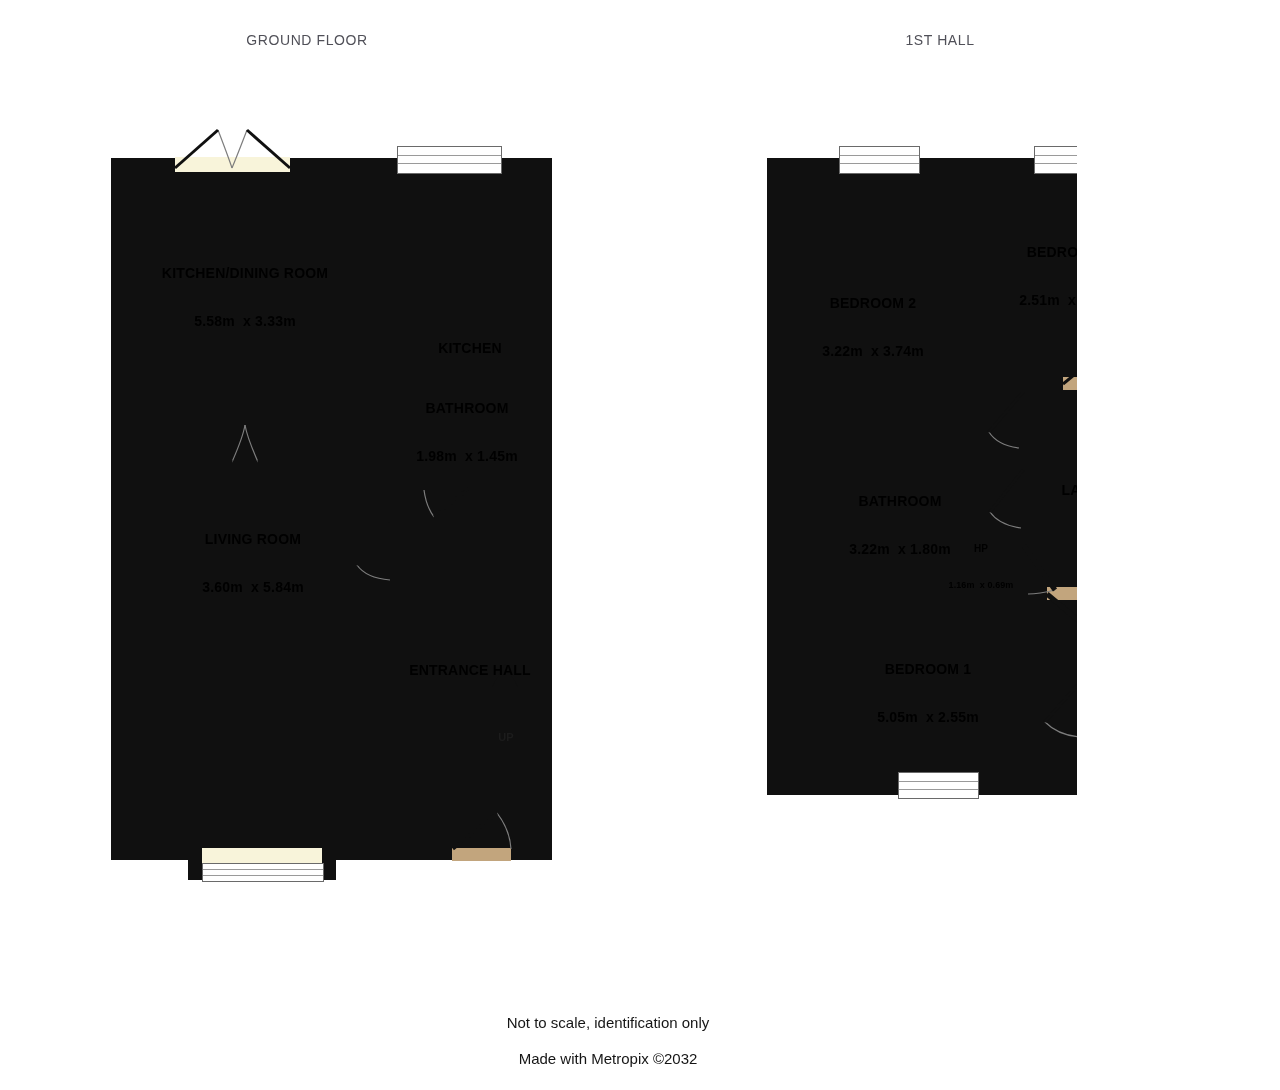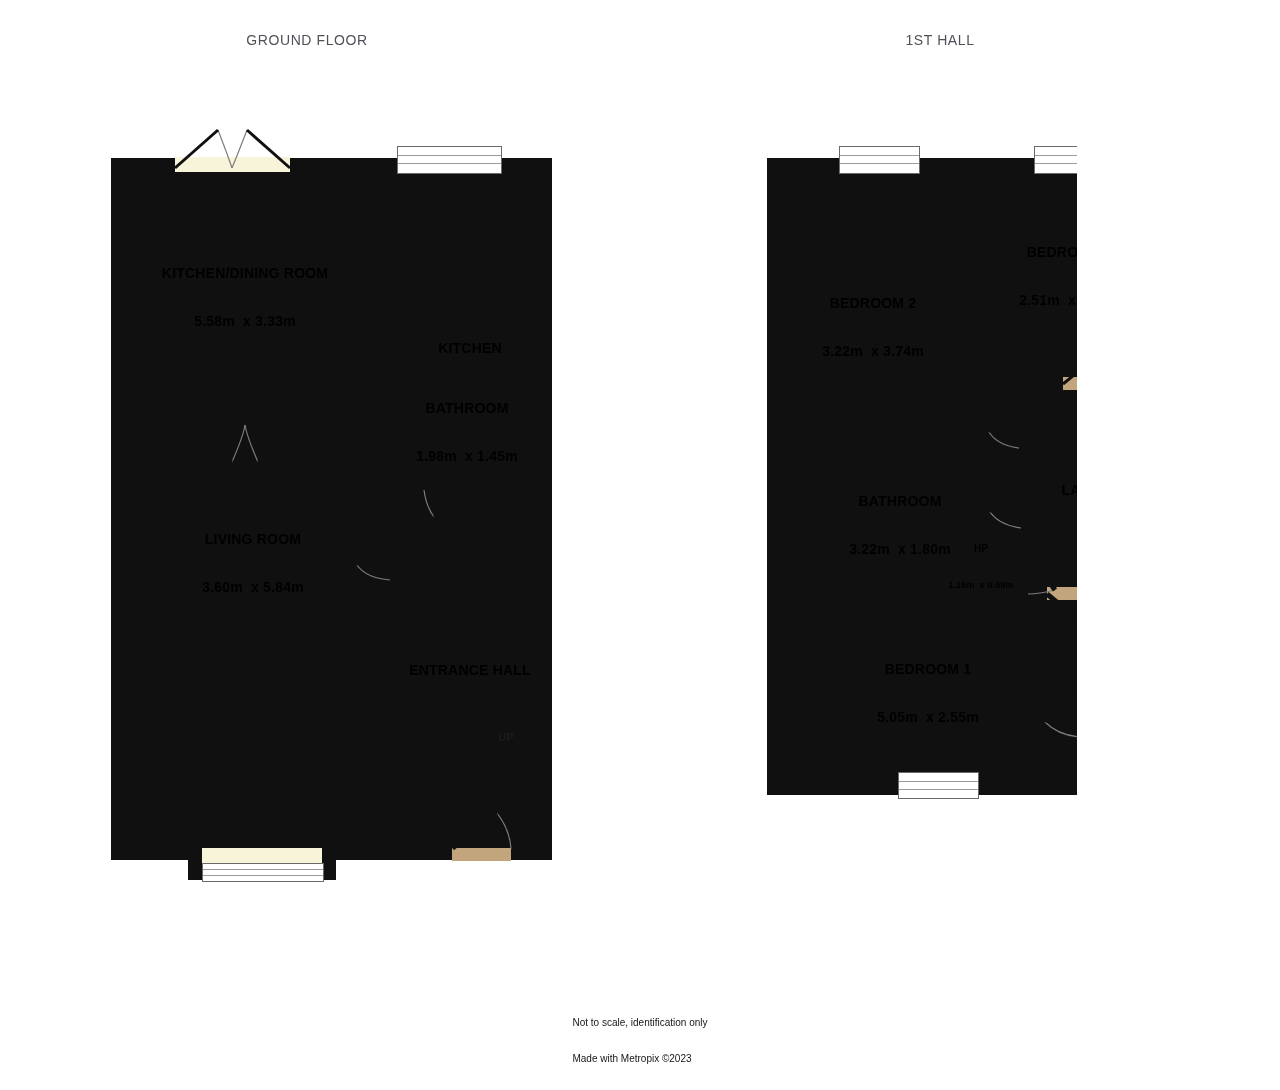--- a/index.html
+++ b/index.html
@@ -41,22 +41,22 @@
   .lbl{
     position:absolute;transform:translate(-50%,-50%);z-index:6;
     text-align:center;font-weight:bold;color:var(--label-text,#000000);
     font-size:14px;line-height:16px;letter-spacing:0.2px;white-space:pre;
   }
   .lbl-sm{font-size:10px;line-height:12px;letter-spacing:0.1px;}
   .lbl-sm .ldims{font-size:9px;}
   .lbl-up{font-size:11px;font-weight:bold;color:#1c1c1c;}
   .uparrow{position:absolute;z-index:5;}
   .footer{
-    position:absolute;left:640px;top:1041px;transform:translate(-50%,-50%);z-index:6;
-    text-align:left;font-size:10px;line-height:12px;color:#151515;white-space:pre;
+    position:absolute;left:608px;top:1041px;transform:translate(-50%,-50%);z-index:6;
+    text-align:center;font-size:15px;line-height:12px;color:#151515;white-space:pre;
   }
 </style>
 </head>
 <body>
 
 <div id="canvas">
 
   <div class="floor-title" style="left:307px;top:40px">GROUND FLOOR</div>
   <div class="floor-title" style="left:940px;top:40px">1ST HALL</div>
 
@@ -213,16 +213,16 @@
     <div class="lname">BEDROOM 1</div>
     <div class="ldims">5.05m  x 2.55m</div>
   </div>
   <div class="lbl lbl-sm" style="left:1121px;top:712px">
     <div class="lname">ENSUITE</div>
     <div class="ldims">1.10m  x 2.02m</div>
   </div>
 
   <div class="footer">
     <div>Not to scale, identification only</div>
-    <div>Made with Metropix ©2023</div>
+    <div>Made with Metropix ©2032</div>
   </div>
 
 </div>
 
 </body></html>

